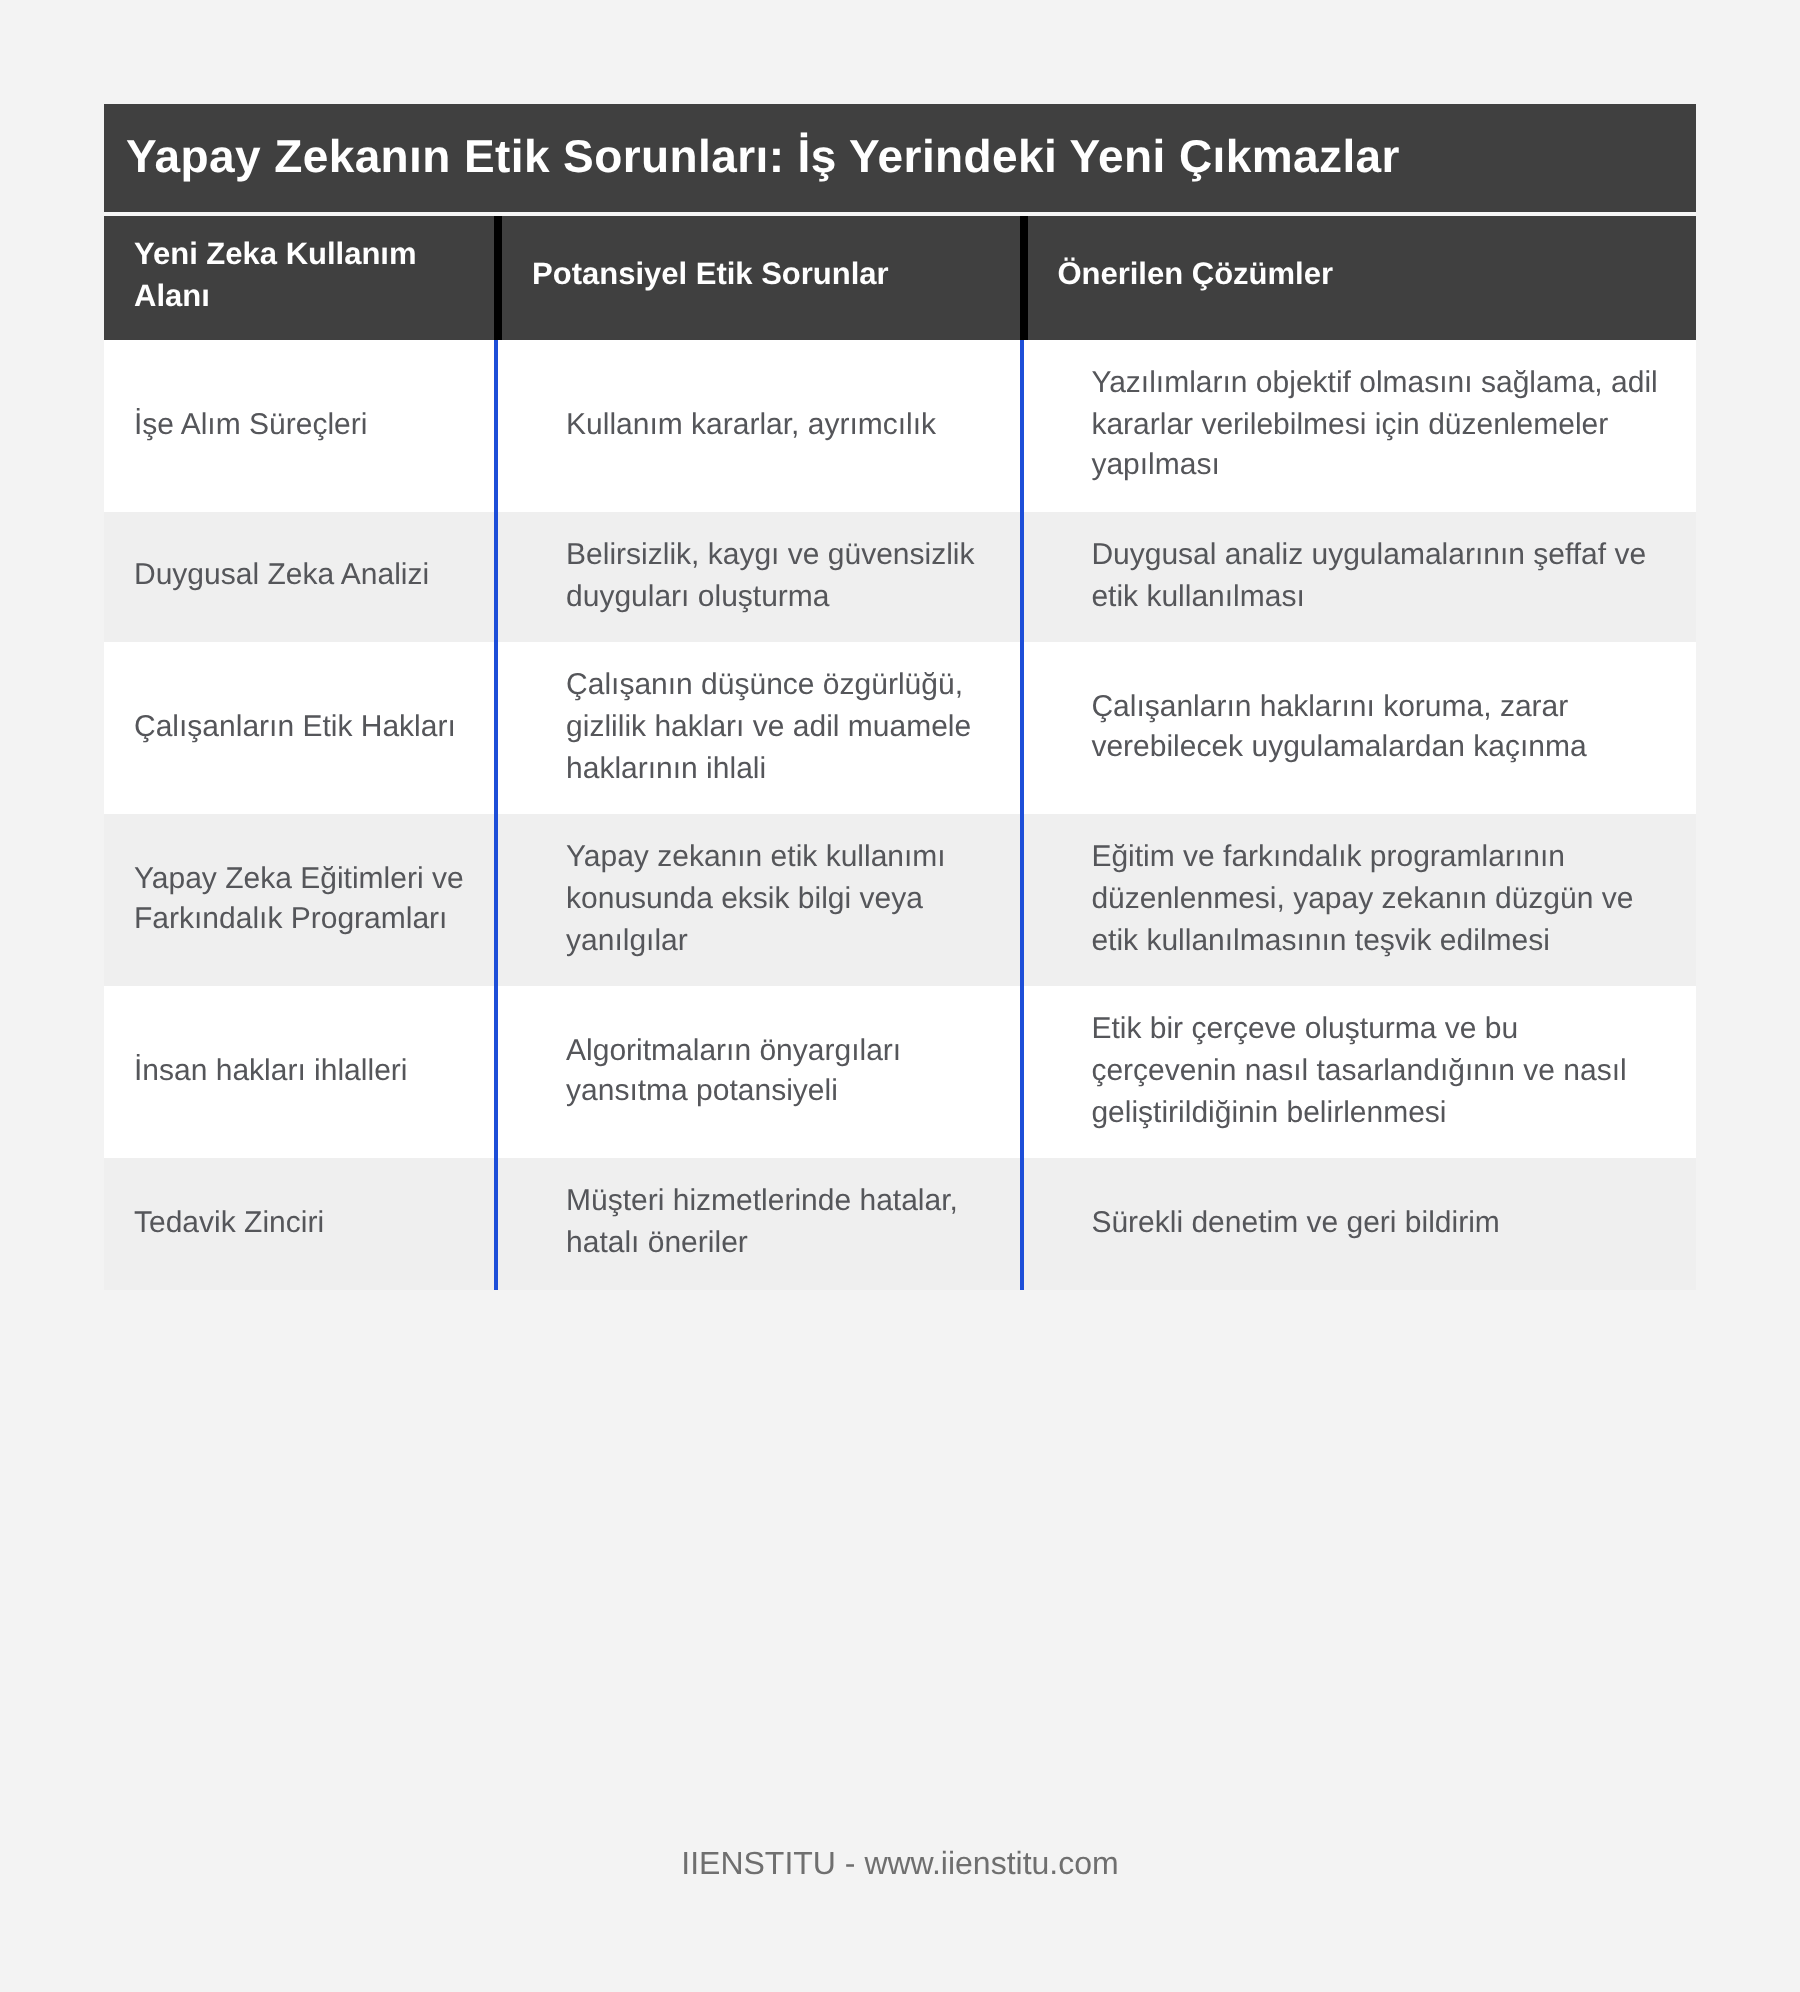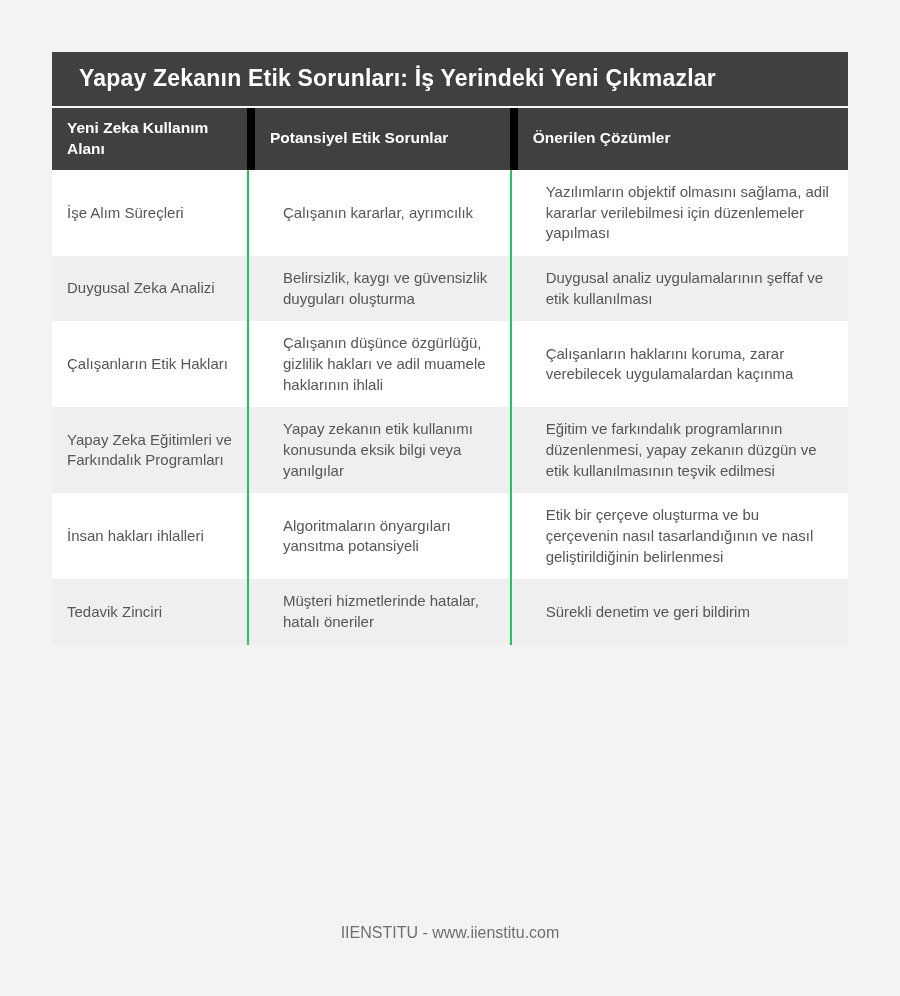--- a/index.html
+++ b/index.html
@@ -18,21 +18,21 @@
     position: absolute;
     left: 52px;
     top: 52px;
     width: 796px;
   }
   .title-bar {
     background: #404040;
     color: #ffffff;
     font-size: 23px;
     font-weight: bold;
-    padding: 13px 17px 14px 27px;
+    padding: 13px 17px 14px 11px;
     border-bottom: 2px solid #f6f6f6;
     letter-spacing: 0.2px;
   }
   table.data-table {
     width: 100%;
     border-collapse: separate;
     border-spacing: 0;
     table-layout: fixed;
   }
   col.c1 { width: 24.5%; }
@@ -43,31 +43,31 @@
     color: #ffffff;
     font-weight: bold;
     font-size: 15.5px;
     text-align: left;
     vertical-align: middle;
     padding: 10px 15px;
     line-height: 1.35;
     height: 39px;
   }
   thead th + th {
-    border-left: 8px solid #000000;
+    border-left: 4px solid #000000;
   }
   tbody td {
     font-size: 15px;
     color: #55565a;
     line-height: 1.38;
     vertical-align: middle;
     padding: 12px 15px;
   }
   tbody td + td {
-    border-left: 2px solid #22c55e;
+    border-left: 2px solid #1d4ed8;
     padding-left: 34px;
   }
   tbody tr:nth-child(odd) { background: #ffffff; }
   tbody tr:nth-child(even) { background: #efefef; }
   .footer {
     position: absolute;
     top: 924px;
     left: 0;
     width: 900px;
     text-align: center;
@@ -90,21 +90,21 @@
     <thead>
       <tr>
         <th>Yeni Zeka Kullanım Alanı</th>
         <th>Potansiyel Etik Sorunlar</th>
         <th>Önerilen Çözümler</th>
       </tr>
     </thead>
     <tbody>
       <tr>
         <td>İşe Alım Süreçleri</td>
-        <td>Çalışanın kararlar, ayrımcılık</td>
+        <td>Kullanım kararlar, ayrımcılık</td>
         <td>Yazılımların objektif olmasını sağlama, adil kararlar verilebilmesi için düzenlemeler yapılması</td>
       </tr>
       <tr>
         <td>Duygusal Zeka Analizi</td>
         <td>Belirsizlik, kaygı ve güvensizlik duyguları oluşturma</td>
         <td>Duygusal analiz uygulamalarının şeffaf ve etik kullanılması</td>
       </tr>
       <tr>
         <td>Çalışanların Etik Hakları</td>
         <td>Çalışanın düşünce özgürlüğü, gizlilik hakları ve adil muamele haklarının ihlali</td>

